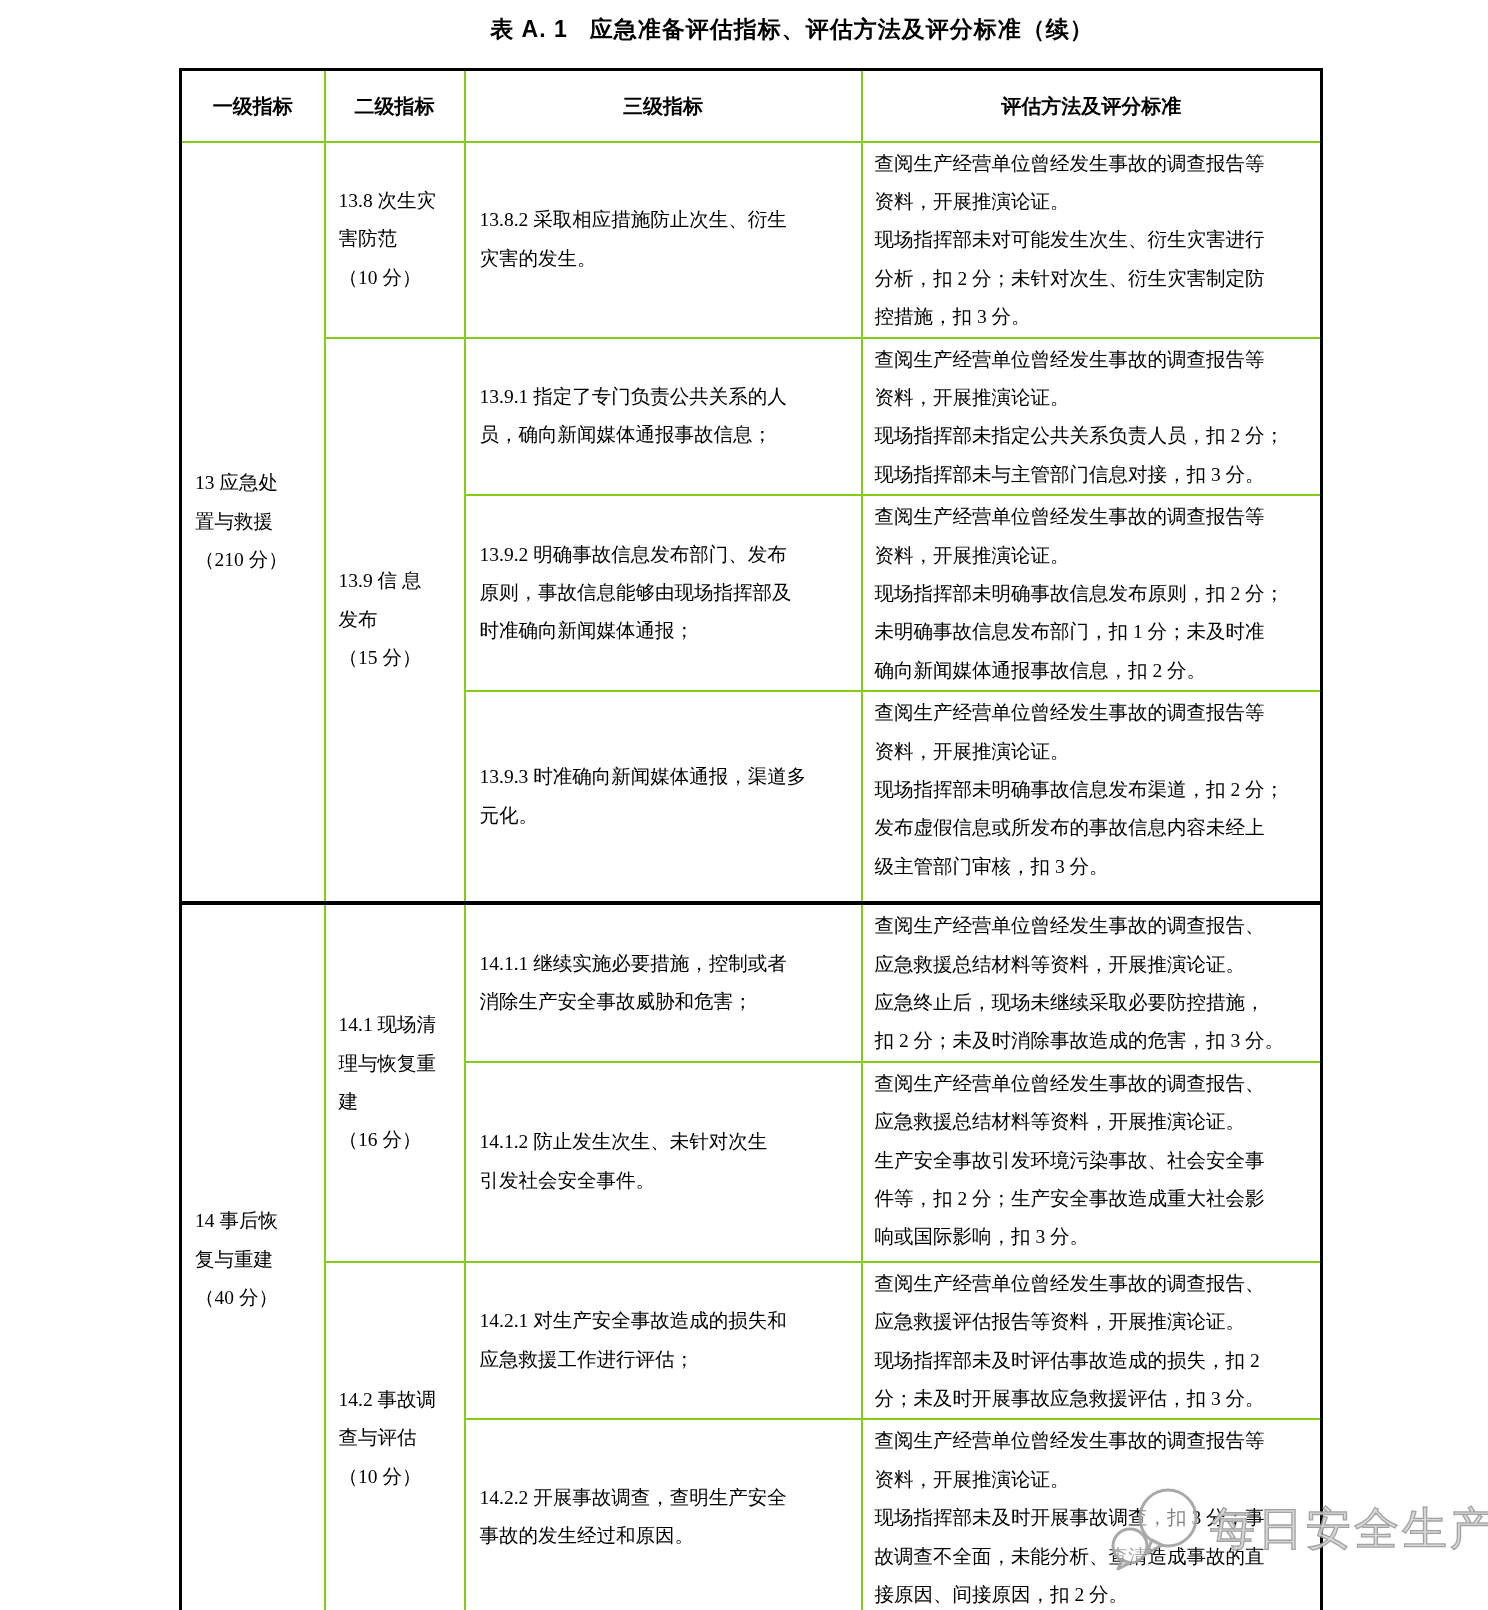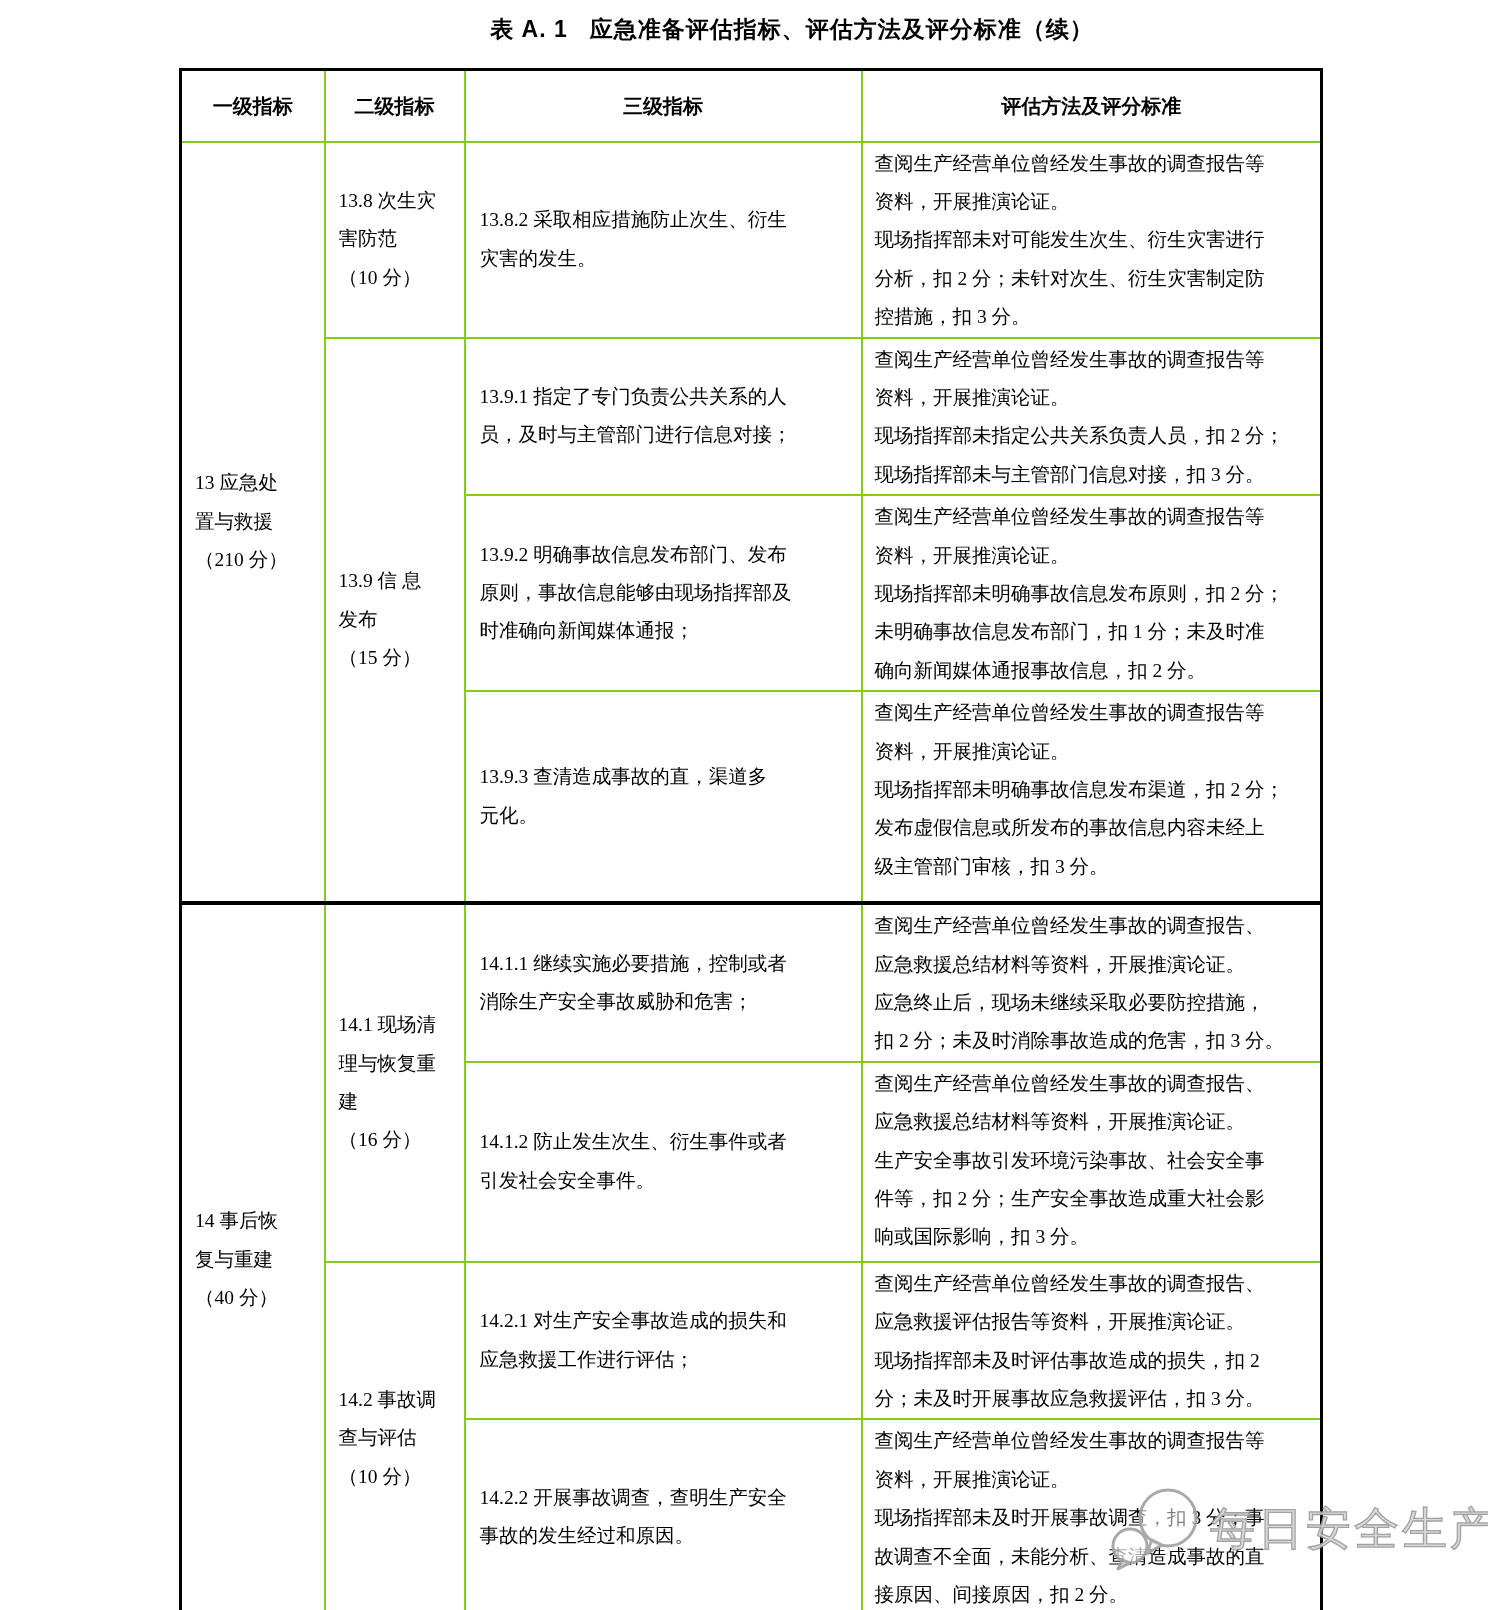--- a/index.html
+++ b/index.html
@@ -137,40 +137,40 @@
 现场指挥部未对可能发生次生、衍生灾害进行
 分析，扣 2 分；未针对次生、衍生灾害制定防
 控措施，扣 3 分。</td>
     </tr>
 
     <tr style="height:152px">
       <td class="c2" rowspan="3">13.9 信 息
 发布
 （15 分）</td>
       <td class="c3">13.9.1 指定了专门负责公共关系的人
-员，及时与主管部门进行信息对接；</td>
+员，确向新闻媒体通报事故信息；</td>
       <td class="c4">查阅生产经营单位曾经发生事故的调查报告等
 资料，开展推演论证。
 现场指挥部未指定公共关系负责人员，扣 2 分；
 现场指挥部未与主管部门信息对接，扣 3 分。</td>
     </tr>
 
     <tr style="height:194px">
       <td class="c3">13.9.2 明确事故信息发布部门、发布
 原则，事故信息能够由现场指挥部及
 时准确向新闻媒体通报；</td>
       <td class="c4">查阅生产经营单位曾经发生事故的调查报告等
 资料，开展推演论证。
 现场指挥部未明确事故信息发布原则，扣 2 分；
 未明确事故信息发布部门，扣 1 分；未及时准
 确向新闻媒体通报事故信息，扣 2 分。</td>
     </tr>
 
     <tr style="height:212px">
-      <td class="c3">13.9.3 查清造成事故的直，渠道多
+      <td class="c3">13.9.3 时准确向新闻媒体通报，渠道多
 元化。</td>
       <td class="c4">查阅生产经营单位曾经发生事故的调查报告等
 资料，开展推演论证。
 现场指挥部未明确事故信息发布渠道，扣 2 分；
 发布虚假信息或所发布的事故信息内容未经上
 级主管部门审核，扣 3 分。</td>
     </tr>
 
     <tr style="height:154px" class="section-start">
       <td class="c1" rowspan="4">14 事后恢
@@ -182,21 +182,21 @@
 （16 分）</td>
       <td class="c3">14.1.1 继续实施必要措施，控制或者
 消除生产安全事故威胁和危害；</td>
       <td class="c4">查阅生产经营单位曾经发生事故的调查报告、
 应急救援总结材料等资料，开展推演论证。
 应急终止后，现场未继续采取必要防控措施，
 扣 2 分；未及时消除事故造成的危害，扣 3 分。</td>
     </tr>
 
     <tr style="height:200px">
-      <td class="c3">14.1.2 防止发生次生、衍生事件或者
+      <td class="c3">14.1.2 防止发生次生、未针对次生
 引发社会安全事件。</td>
       <td class="c4">查阅生产经营单位曾经发生事故的调查报告、
 应急救援总结材料等资料，开展推演论证。
 生产安全事故引发环境污染事故、社会安全事
 件等，扣 2 分；生产安全事故造成重大社会影
 响或国际影响，扣 3 分。</td>
     </tr>
 
     <tr style="height:157px">
       <td class="c2" rowspan="2">14.2 事故调

